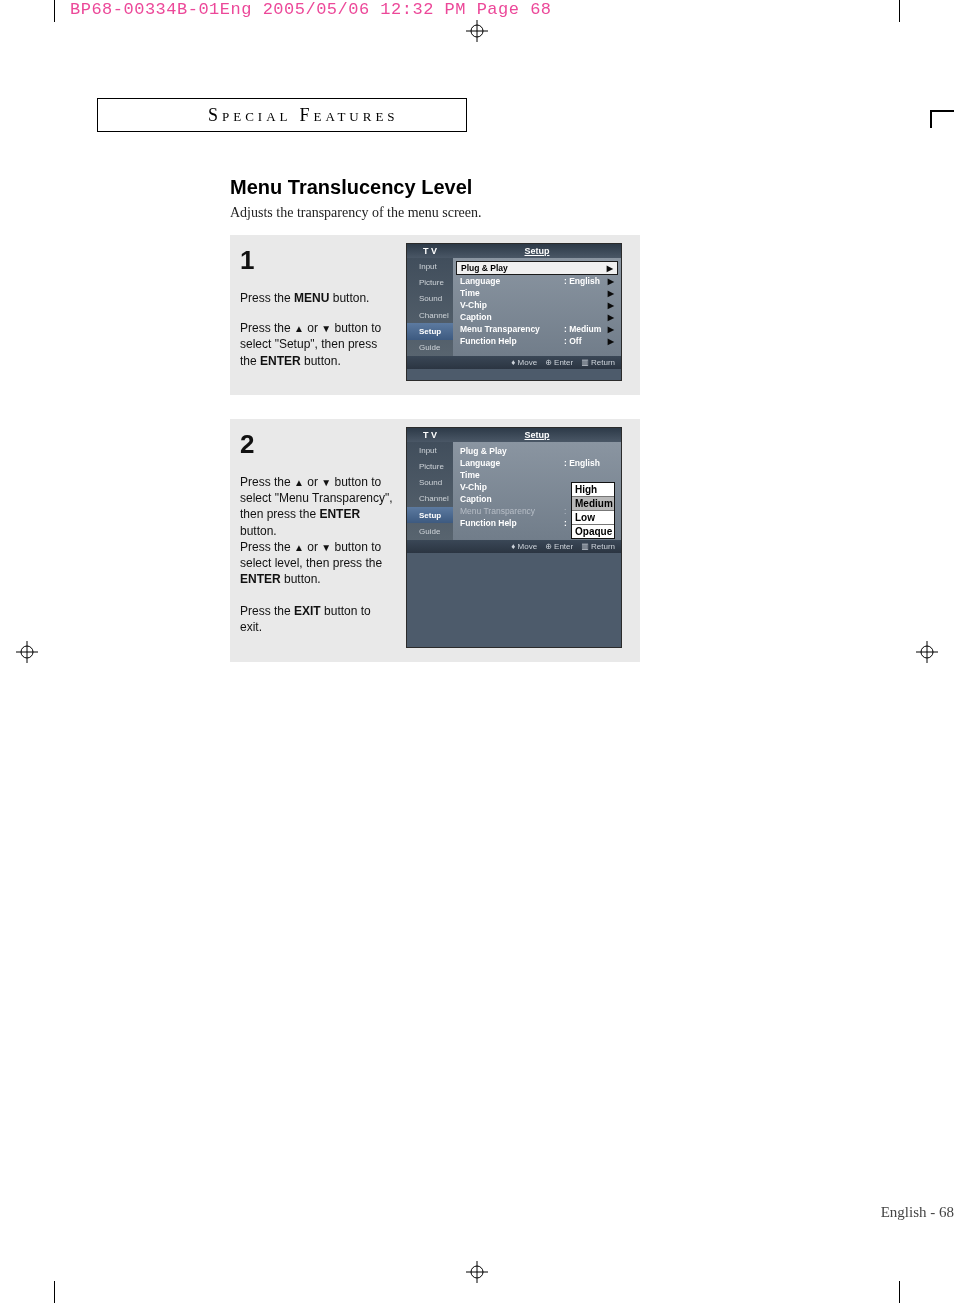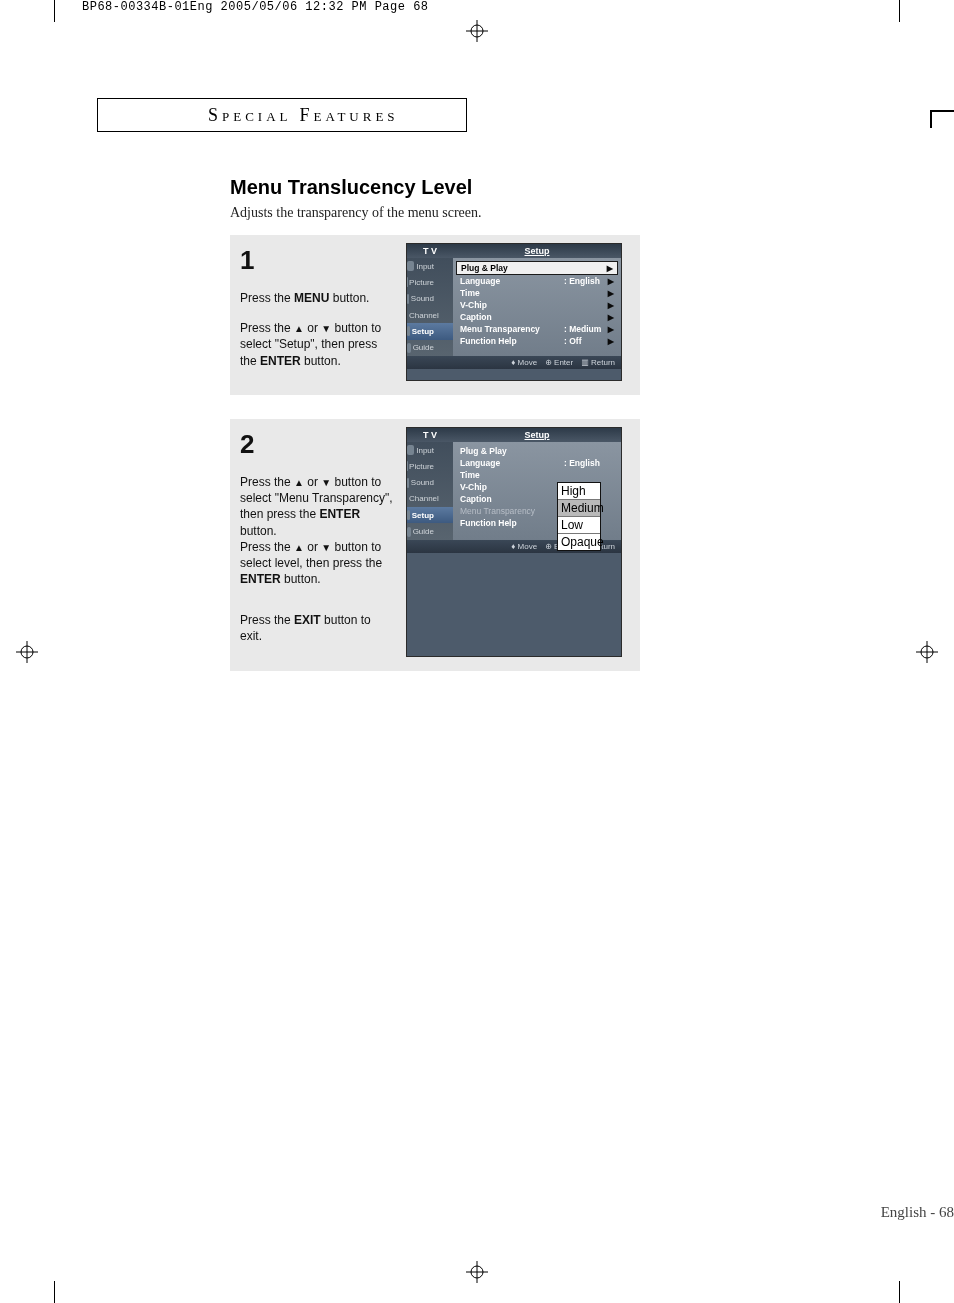--- a/index.html
+++ b/index.html
@@ -1,17 +1,17 @@
 <!DOCTYPE html>
 <html><head>
 <meta charset="utf-8">
 <style>
   html,body{margin:0;padding:0;background:#fff;font-family:Arial,Helvetica,sans-serif;color:#000}
   .page{width:954px;height:1303px;position:relative;margin:0 auto;background:#fff}
-  .slug{position:absolute;left:82px;top:0;font-family:"Courier New",monospace;font-size:12px;color:#000000;letter-spacing:0.5px}
+  .slug{position:absolute;left:70px;top:0;font-family:"Courier New",monospace;font-size:17px;color:#ec4899;letter-spacing:0.5px}
   .crop-top-left{position:absolute;left:54px;top:0;width:1px;height:22px;background:#000}
   .crop-top-right-v{position:absolute;right:54px;top:0;width:1px;height:22px;background:#000}
   .crop-bot-left-v{position:absolute;left:54px;bottom:0;width:1px;height:22px;background:#000}
   .crop-bot-right-v{position:absolute;right:54px;bottom:0;width:1px;height:22px;background:#000}
   .reg-top{position:absolute;left:50%;top:20px;transform:translateX(-50%)}
   .reg-mid-left{position:absolute;left:16px;top:50%;transform:translateY(-50%)}
   .reg-mid-right{position:absolute;right:16px;top:50balancedi%;top:50%;transform:translateY(-50%)}
   .reg-bot{position:absolute;left:50%;bottom:20px;transform:translateX(-50%)}
   .reg svg{display:block}
   .edge-tick-right{position:absolute;right:0;top:110px;width:22px;height:16px;border-top:2px solid #000;border-left:2px solid #000}
@@ -24,33 +24,33 @@
   .step-text{width:154px;font-size:12px;line-height:1.35;color:#111;font-family:Arial,Helvetica,sans-serif}
   .step-num{font-size:26px;font-weight:bold;margin:0 0 2px;font-family:Arial,Helvetica,sans-serif}
   .step-text b{font-weight:bold}
   .tri{font-size:10px}
   .osd{width:214px;border:1px solid #2b2b2b;font-size:9px;color:#fff;font-family:Arial,Helvetica,sans-serif;position:relative;background:#4d5b6b}
   .osd-head{height:14px;display:flex;background:linear-gradient(#2d3a48,#4a5766);font-weight:bold;font-size:9px}
   .osd-head .h-left{width:46px;text-align:center;line-height:14px}
   .osd-head .h-right{flex:1;text-align:center;line-height:14px;text-decoration:underline}
   .osd-body{display:flex;height:98px}
   .osd-nav{width:46px;background:linear-gradient(#414e5c,#58646f);display:flex;flex-direction:column}
-  .nav-item{flex:1;display:flex;align-items:center;justify-content:space-between;padding-right:19px;color:#cfd4d9;font-size:8px;gap:2px}
+  .nav-item{flex:1;display:flex;align-items:center;justify-content:space-between;padding-right:19px;color:#cfd4d9;font-size:8px;gap:12px}
   .nav-item .ico{width:10px;height:10px;border-radius:2px;background:#768491;display:inline-block}
   .nav-item.sel{background:linear-gradient(#5c7aa0,#3d5a80);color:#fff;font-weight:bold}
   .osd-panel{flex:1;background:linear-gradient(#8a95a1,#717d8a);padding:3px 3px 0;color:#fff;position:relative}
   .opt-row{display:flex;align-items:center;height:12px;padding:0 4px;color:#fff;font-weight:bold;font-size:8.5px}
   .opt-row.hl{background:#f0f0f0;color:#000;border:1px solid #1a1a1a;height:12px}
   .opt-row .lab{flex:1}
   .opt-row .val{width:42px}
   .opt-row .arr{width:8px;text-align:right;color:#0a0a0a;font-size:8px}
   .opt-row.dim{color:#b7bec7;font-weight:normal}
   .osd-foot{height:13px;background:linear-gradient(#3a4756,#2b3542);display:flex;justify-content:flex-end;gap:8px;align-items:center;padding:0 6px;font-size:8px;color:#cdd3da}
   .osd-foot span::before{content:"";}
-  .popup{position:absolute;right:20px;top:40px;width:42px;background:#fff;border:1px solid #111;color:#000;font-size:12px;font-weight:normal}
+  .popup{position:absolute;right:6px;top:40px;width:42px;background:#fff;border:1px solid #111;color:#000;font-size:10px;font-weight:bold}
   .popup div{padding:1px 3px;border-bottom:1px solid #777}
   .popup div:last-child{border-bottom:none}
   .popup .sel{background:#b9b9b9}
   .footer{position:absolute;left:0;width:100%;text-align:right;top:1204px;font-family:Georgia,'Times New Roman',serif;font-size:15px;color:#444}
 </style>
 </head>
 <body>
 <div class="page">
 
 <div class="slug">BP68-00334B-01Eng  2005/05/06  12:32 PM  Page 68</div>
@@ -179,21 +179,21 @@
         <span>⊕ <span>Enter</span></span>
         <span>▥ <span>Return</span></span>
       </div>
     </div>
   </div>
 
   <div class="step-block">
     <div class="step-text">
       <p class="step-num">2</p>
       <p>Press the <span class="tri">▲</span> or <span class="tri">▼</span> button to select "Menu Transparency", then press the <b>ENTER</b> button.<br>Press the <span class="tri">▲</span> or <span class="tri">▼</span> button to select level, then press the <b>ENTER</b> button.</p>
-      <p style="margin-top:25px">Press the <b>EXIT</b> button to exit.</p>
+      <p style="margin-top:16px">Press the <b>EXIT</b> button to exit.</p>
     </div>
     <div class="osd">
       <div class="osd-head">
         <div class="h-left">T V</div>
         <div class="h-right">Setup</div>
       </div>
       <div class="osd-body">
         <div class="osd-nav" id="nav2">
               <div class="nav-item">
                 <span class="ico"></span>

